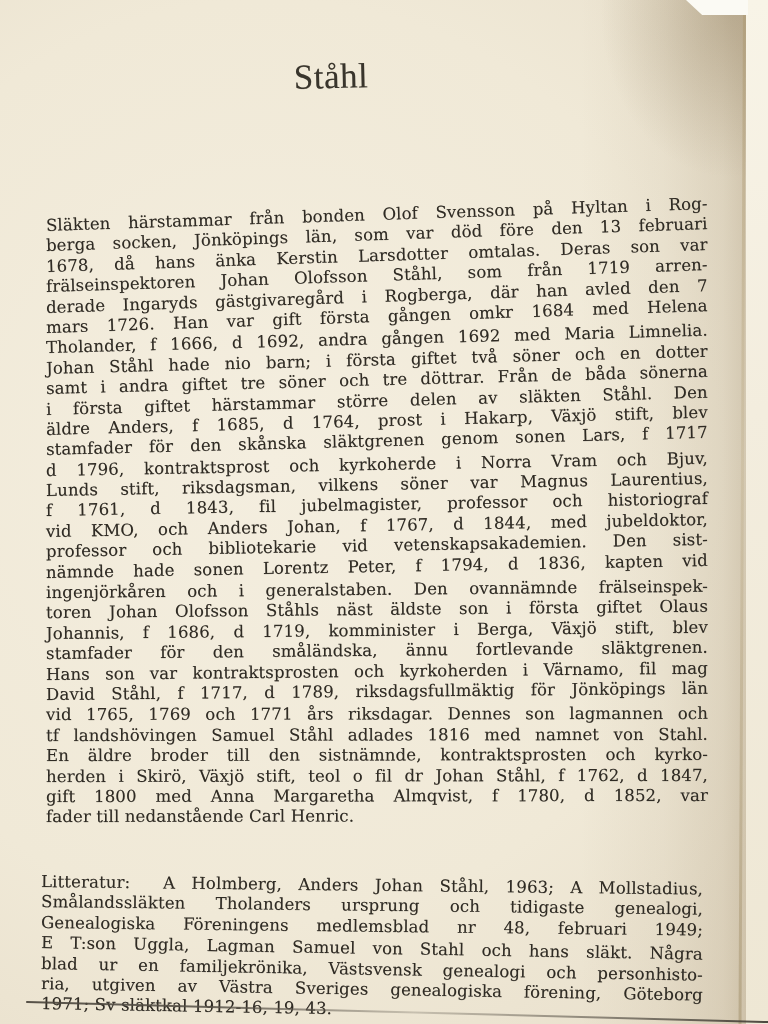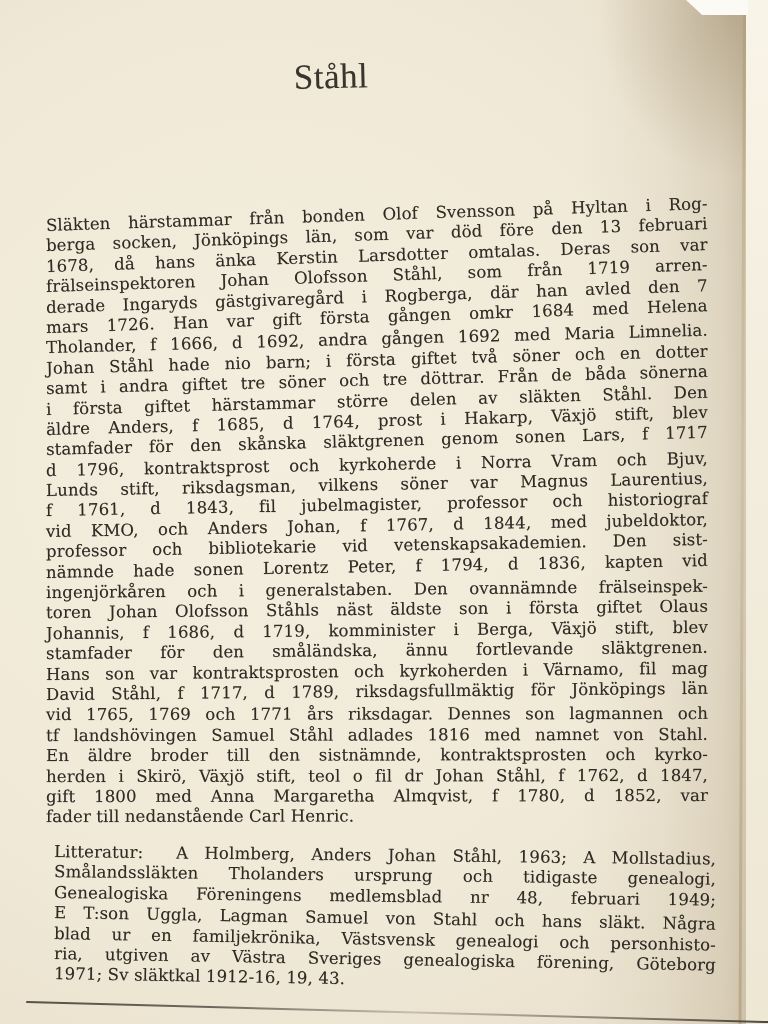--- a/index.html
+++ b/index.html
@@ -64,21 +64,21 @@
   
   .textblock {
     position: absolute;
     width: 662px;
     color: #2f2b24;
     font-size: 16.5px;
     letter-spacing: 0.15px;
     text-shadow: 0.25px 0.25px 0 rgba(50,45,38,0.38);
   }
   .body-paragraph { left: 46px; top: 216px; }
-  .literature-paragraph { left: 41px; top: 842px; margin-left: 13px; }
+  .literature-paragraph { left: 41px; top: 872px; }
 
   .line {
     height: 20.4px; line-height: 20.4px;
     text-align: justify;
     text-align-last: justify;
     transform-origin: 0 50%;
   }
   .line:last-child { text-align-last: left; }
 
   

